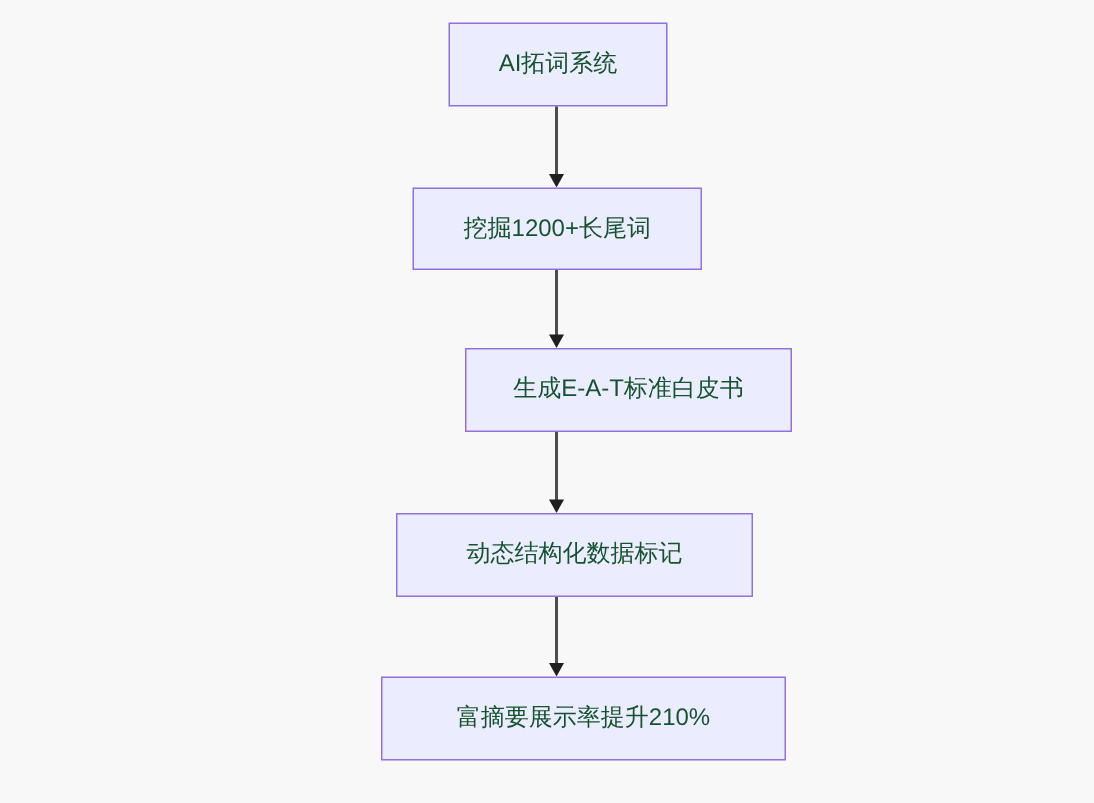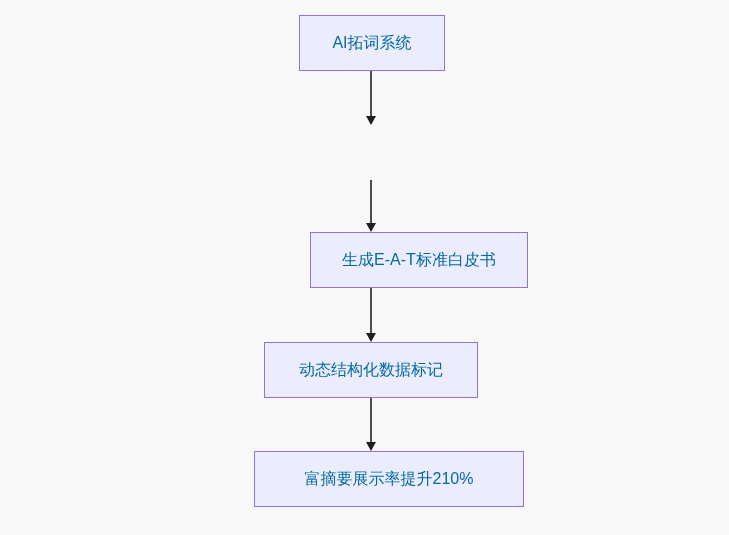--- a/index.html
+++ b/index.html
@@ -19,29 +19,29 @@
     height: 535px;
   }
   .flow-node {
     position: absolute;
     box-sizing: border-box;
     background: #ececff;
     border: 1px solid #9370db;
     display: flex;
     align-items: center;
     justify-content: center;
-    color: #0369a1;
+    color: #14532d;
     font-size: 16px;
     line-height: 1.2;
     white-space: nowrap;
   }
   .node-1 { left: 299px; top: 15px;  width: 146px; height: 56px; }
   .node-2 { left: 275px; top: 125px; width: 193px; height: 55px; }
   .node-3 { left: 262px; top: 232px; width: 218px; height: 56px; margin-left: 48px; }
-  .node-4 { left: 264px; top: 342px; width: 214px; height: 56px; }
+  .node-4 { left: 264px; top: 342px; width: 238px; height: 56px; }
   .node-5 { left: 254px; top: 451px; width: 270px; height: 56px; }
 
   .flow-arrow {
     position: absolute;
     left: 365px;           
     width: 12px;
   }
   .arrow-1 { top: 71px;  height: 54px; }
   .arrow-2 { top: 180px; height: 52px; }
   .arrow-3 { top: 288px; height: 54px; }
@@ -73,20 +73,23 @@
 
   <div class="flow-node node-1">
     <span>AI拓词系统</span>
   </div>
 
   <div class="flow-arrow arrow-1">
     <div class="arrow-line"></div>
     <div class="arrow-head"></div>
   </div>
 
+  <div class="flow-node node-2">
+    <span>挖掘1200+长尾词</span>
+  </div>
 
   <div class="flow-arrow arrow-2">
     <div class="arrow-line"></div>
     <div class="arrow-head"></div>
   </div>
 
   <div class="flow-node node-3">
     <span>生成E-A-T标准白皮书</span>
   </div>
 

